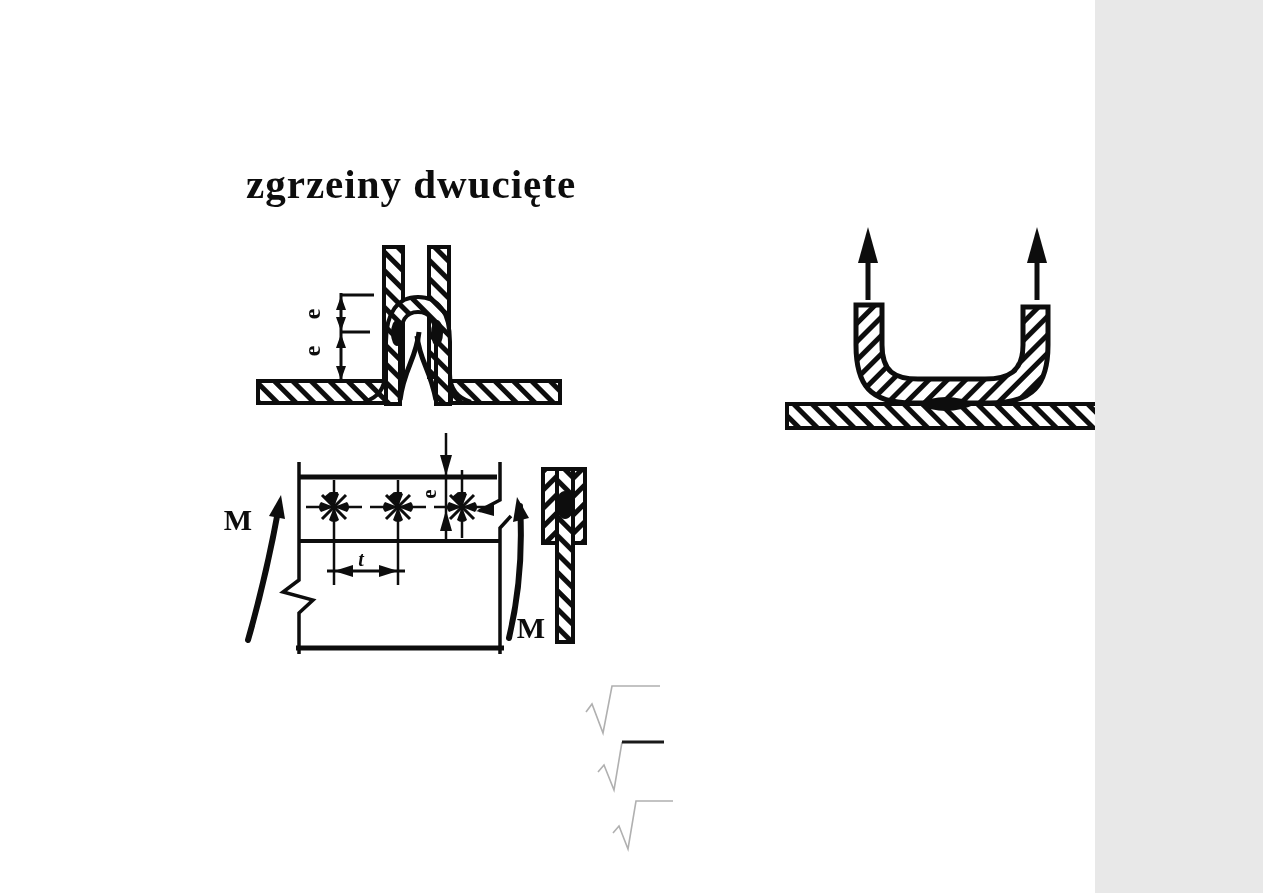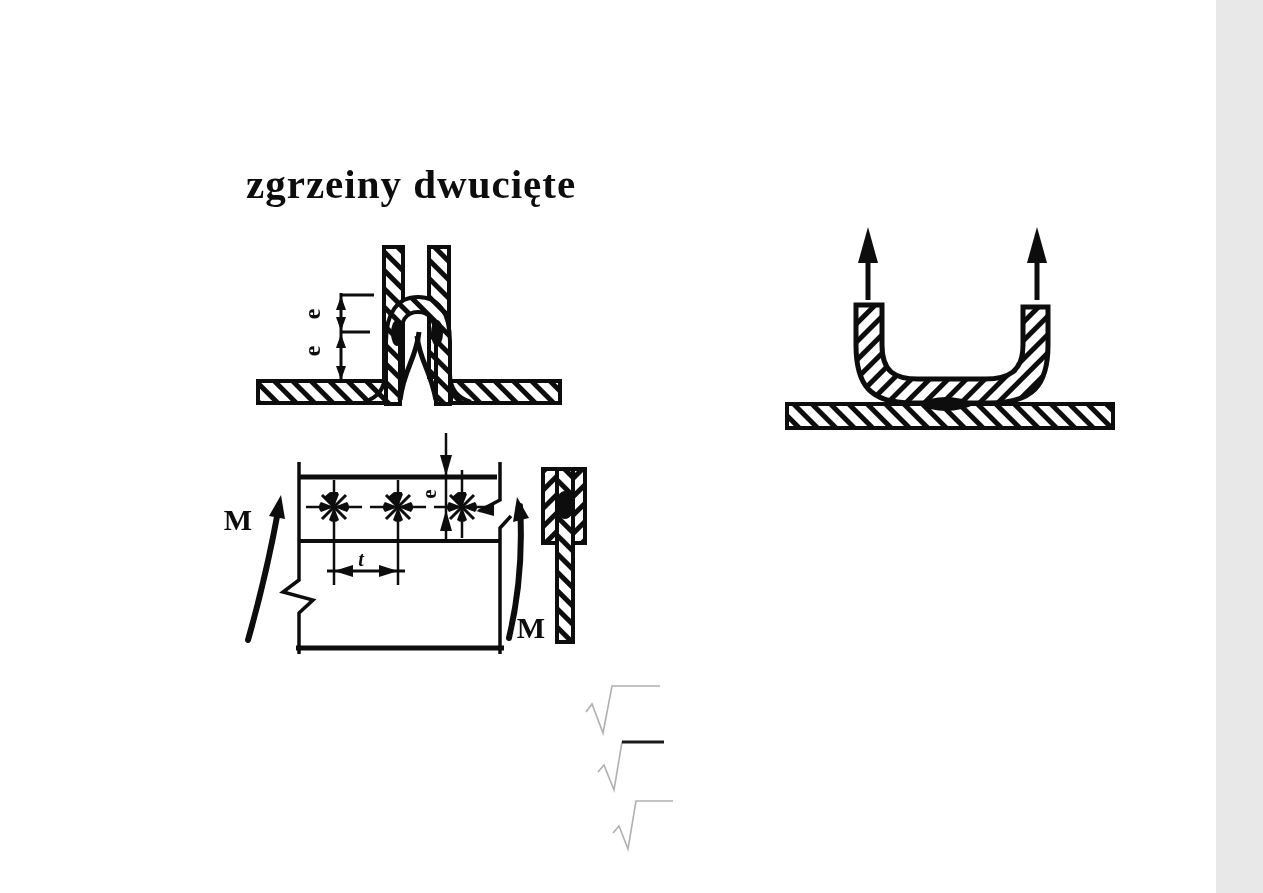--- a/index.html
+++ b/index.html
@@ -1,18 +1,18 @@
 <!DOCTYPE html>
 <html><head>
 <meta charset="utf-8">
 <style>
   html,body{margin:0;padding:0;background:#e8e8e8;}
   .page{
     position:relative;
-    width:1216px;height:893px;
+    width:1095px;height:893px;
     background:#ffffff;
     overflow:hidden;
     font-family:"Liberation Serif", serif;
   }
   .fig-title{
     position:absolute;
     font-family:"Liberation Serif", serif;
     font-weight:700;
     color:#0d0d0d;
     letter-spacing:1px;

